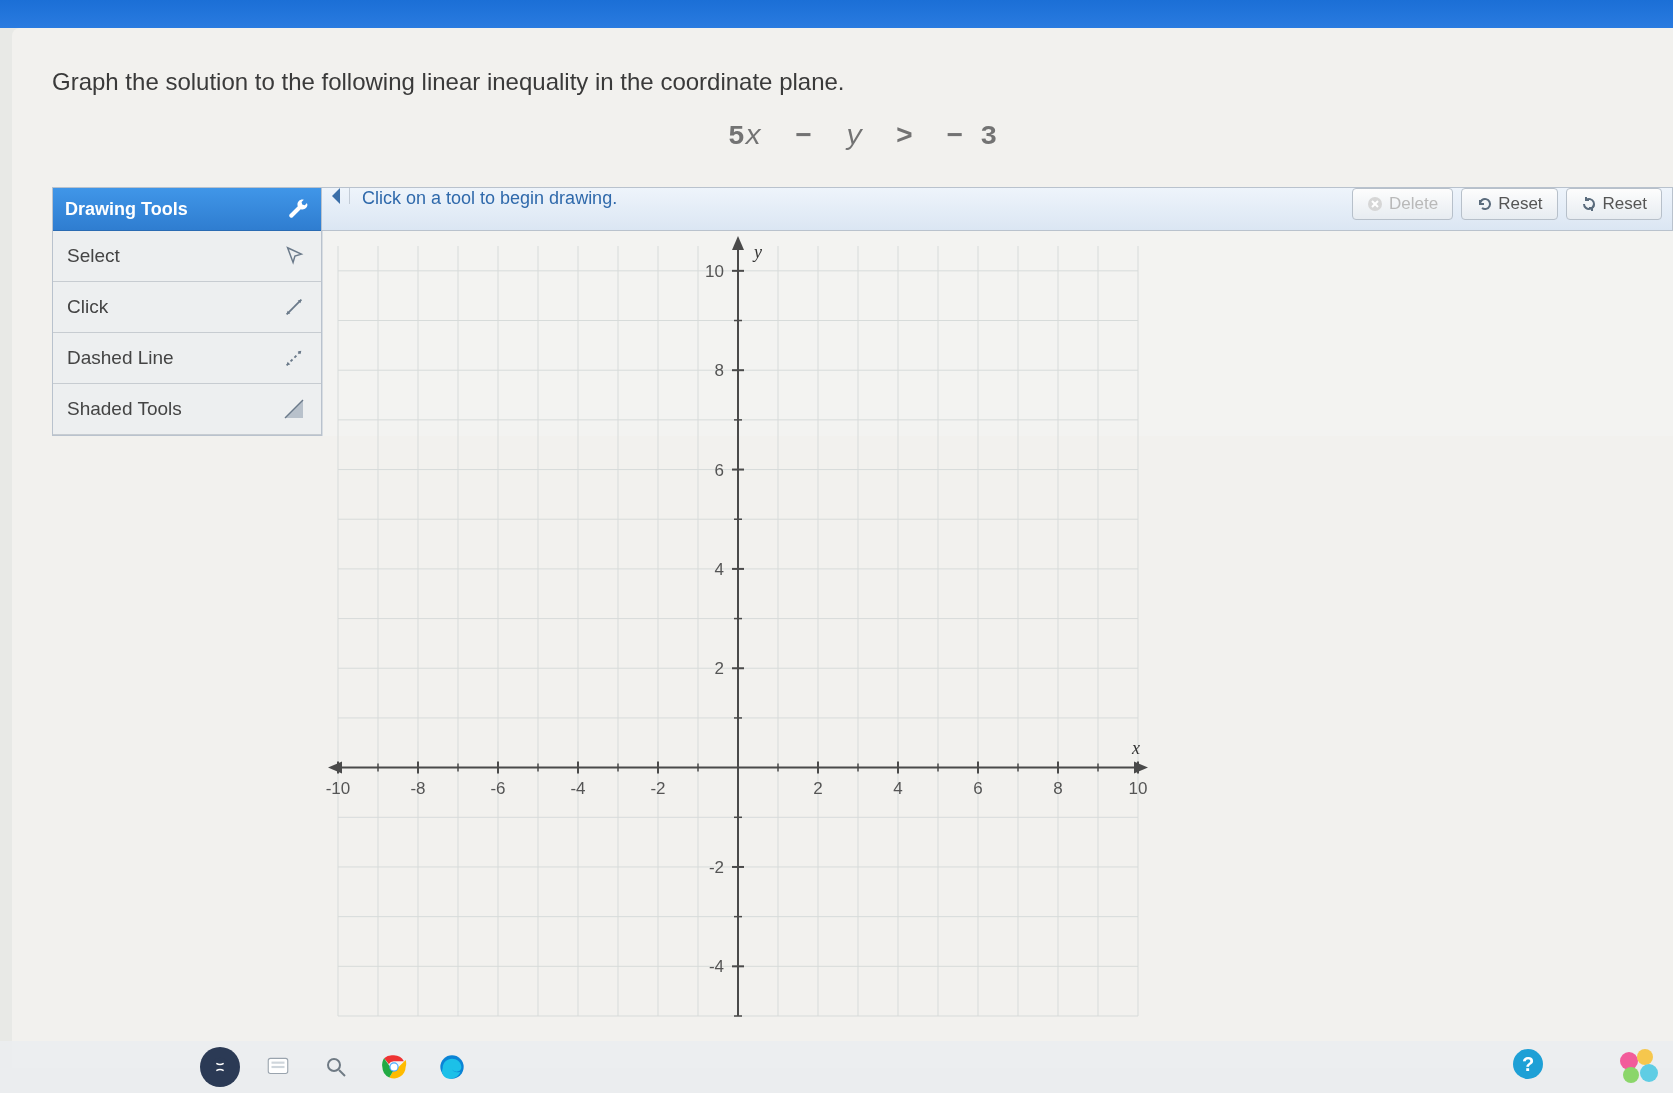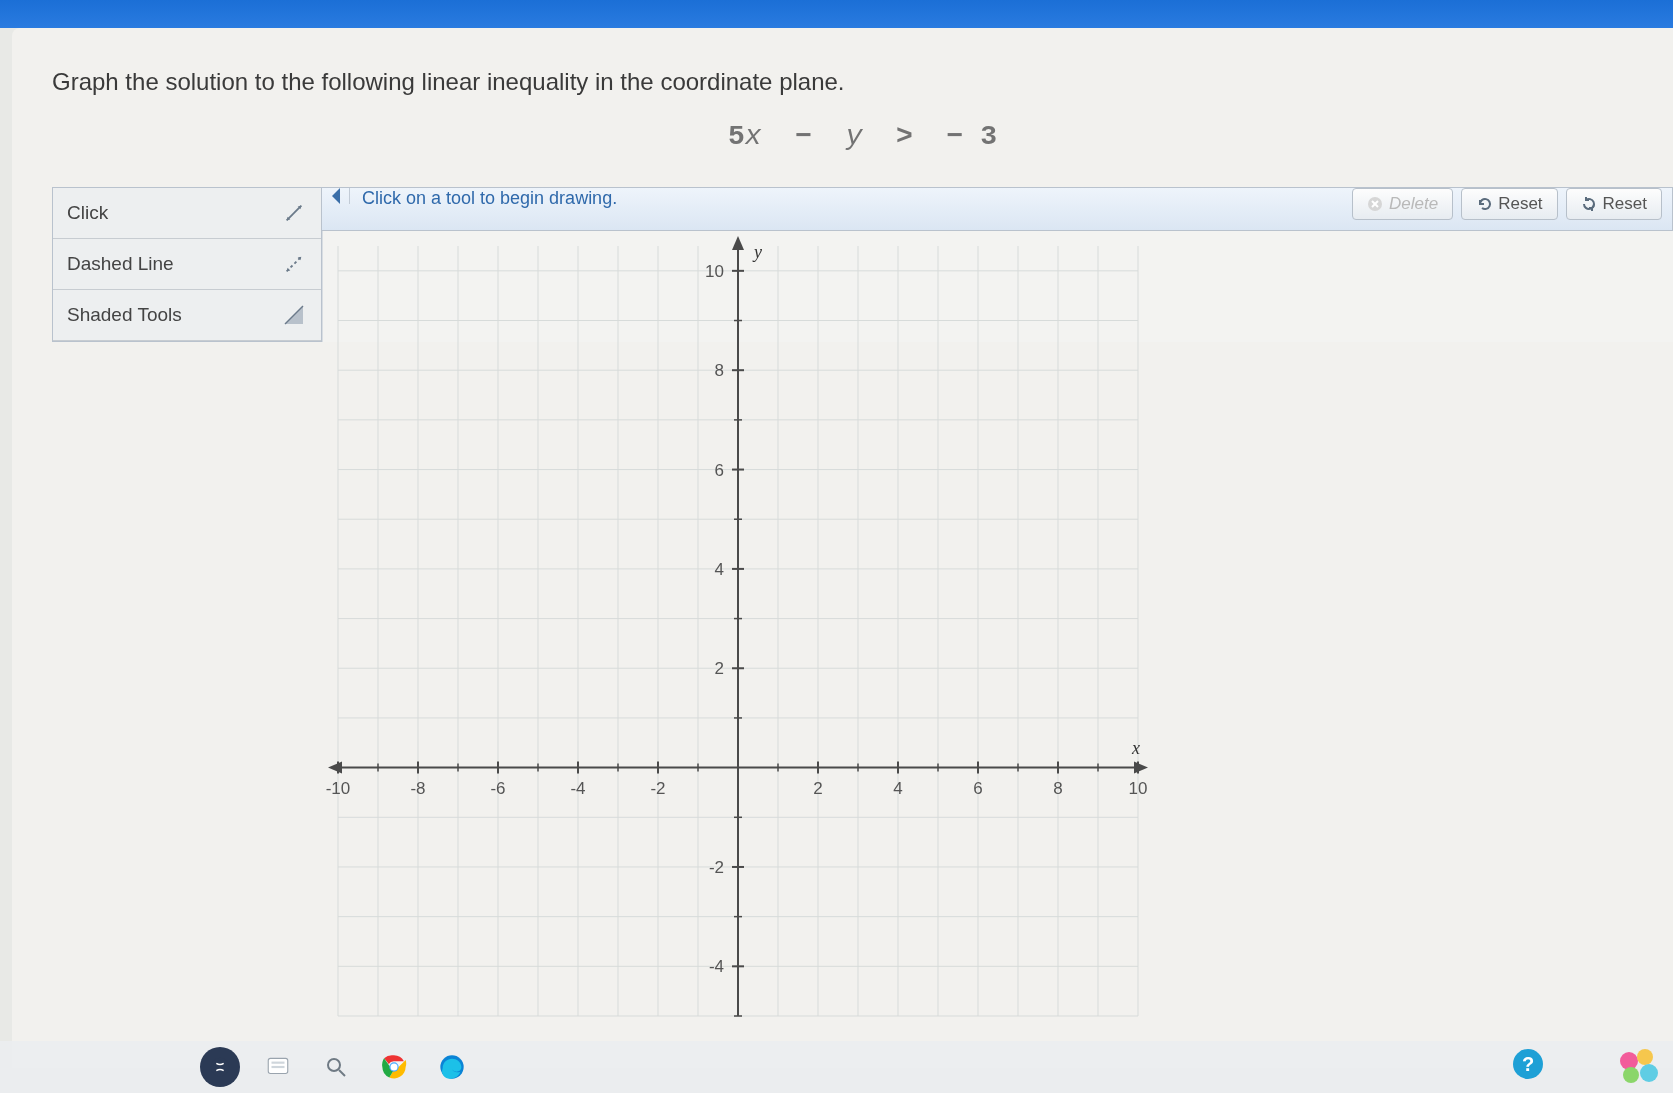--- a/index.html
+++ b/index.html
@@ -110,21 +110,21 @@
     .gbtn {
       background: linear-gradient(#fdfdfd, #e7ecf1);
       border: 1px solid #b7c0ca;
       border-radius: 4px;
       padding: 5px 14px;
       font-size: 17px;
       color: #555;
       display: flex; align-items: center; gap: 6px;
       cursor: pointer;
     }
-    .gbtn.disabled { color: #b9b9b9; cursor: default; font-style: italic; }
+    .gbtn.disabled { color: #b9b9b9; cursor: default; }
     .gbtn .ico { width: 16px; height: 16px; display: inline-flex; align-items: center; justify-content: center; }
     
     .graph-container {
       position: absolute;
       top: 44px;
       left: 270px;
       right: 0;
       bottom: 0;
       background: #f3f3f1;
       border-left: 1px solid #d8dde2;
@@ -183,20 +183,36 @@
     <span class="num">5</span><span>x</span>
     &nbsp;<span class="num">−</span>&nbsp;
     <span>y</span>
     &nbsp;<span class="num">&gt;</span>&nbsp;
     <span class="num">−</span>&nbsp;<span class="num">3</span>
   </div>
 
   <div class="graph-wrap">
 
     <div class="tool-panel">
+      <div class="tool-header">
+        <span>Drawing Tools</span>
+        <span class="wrench">
+          <svg viewBox="0 0 24 24" width="22" height="22" fill="#ffffff">
+              <path d="M22 6.9c0-.5-.1-1-.2-1.5l-2.4 2.4-2.8-.7-.7-2.8 2.4-2.4c-.5-.1-1-.2-1.5-.2-3 0-5.4 2.4-5.4 5.4 0 .7.1 1.3.4 1.9L3 17.8c-.8.8-.8 2 0 2.8l.4.4c.8.8 2 .8 2.8 0l8.8-8.8c.6.2 1.2.4 1.9.4 3 0 5.4-2.4 5.4-5.4z"></path>
+            </svg>
+        </span>
+      </div>
+      <div class="tool-item">
+        <span>Select</span>
+        <span class="tool-icon">
+          <svg viewBox="0 0 24 24" width="22" height="22" fill="none" stroke="#6b7a8a" stroke-width="1.6">
+              <path d="M5 3l6 16 2-7 7-2z"></path>
+            </svg>
+        </span>
+      </div>
       <div class="tool-item">
         <span>Click</span>
         <span class="tool-icon">
           <svg viewBox="0 0 24 24" width="22" height="22">
               <line x1="4" y1="20" x2="20" y2="4" stroke="#6b7a8a" stroke-width="2"></line>
               <polygon points="20,4 16,5 19,8" fill="#6b7a8a"></polygon>
               <polygon points="4,20 8,19 5,16" fill="#6b7a8a"></polygon>
             </svg>
         </span>
       </div>

